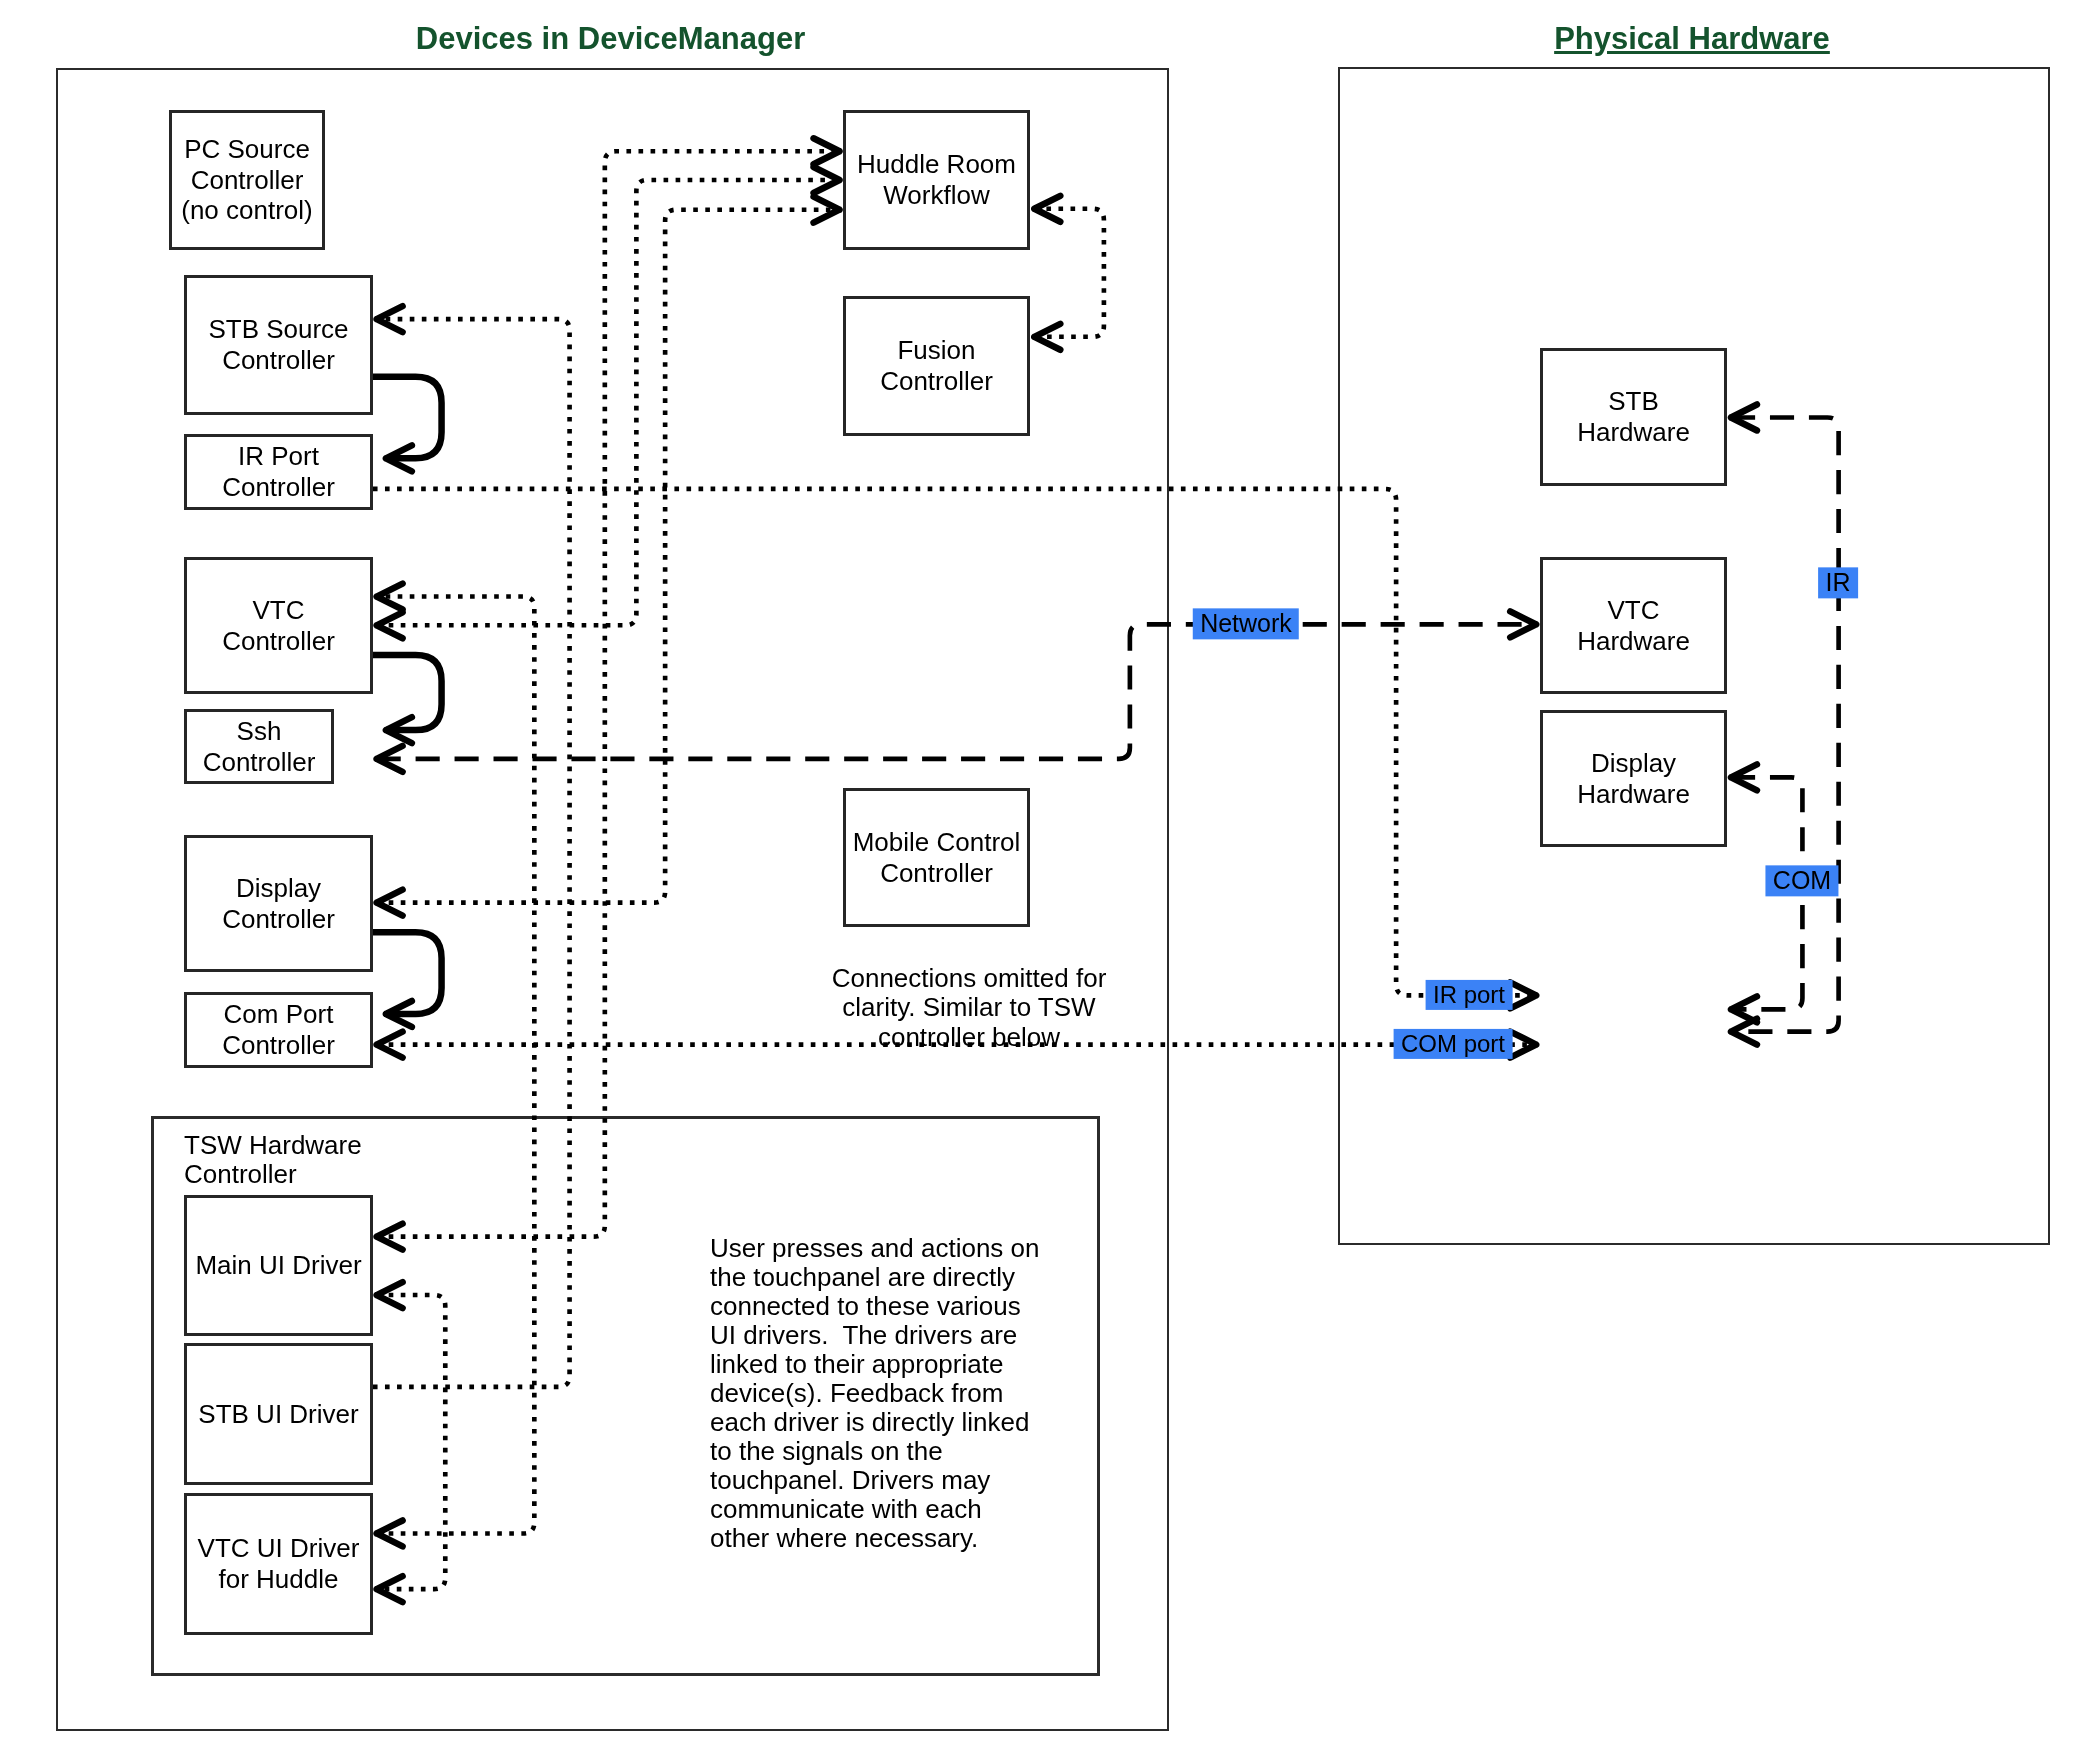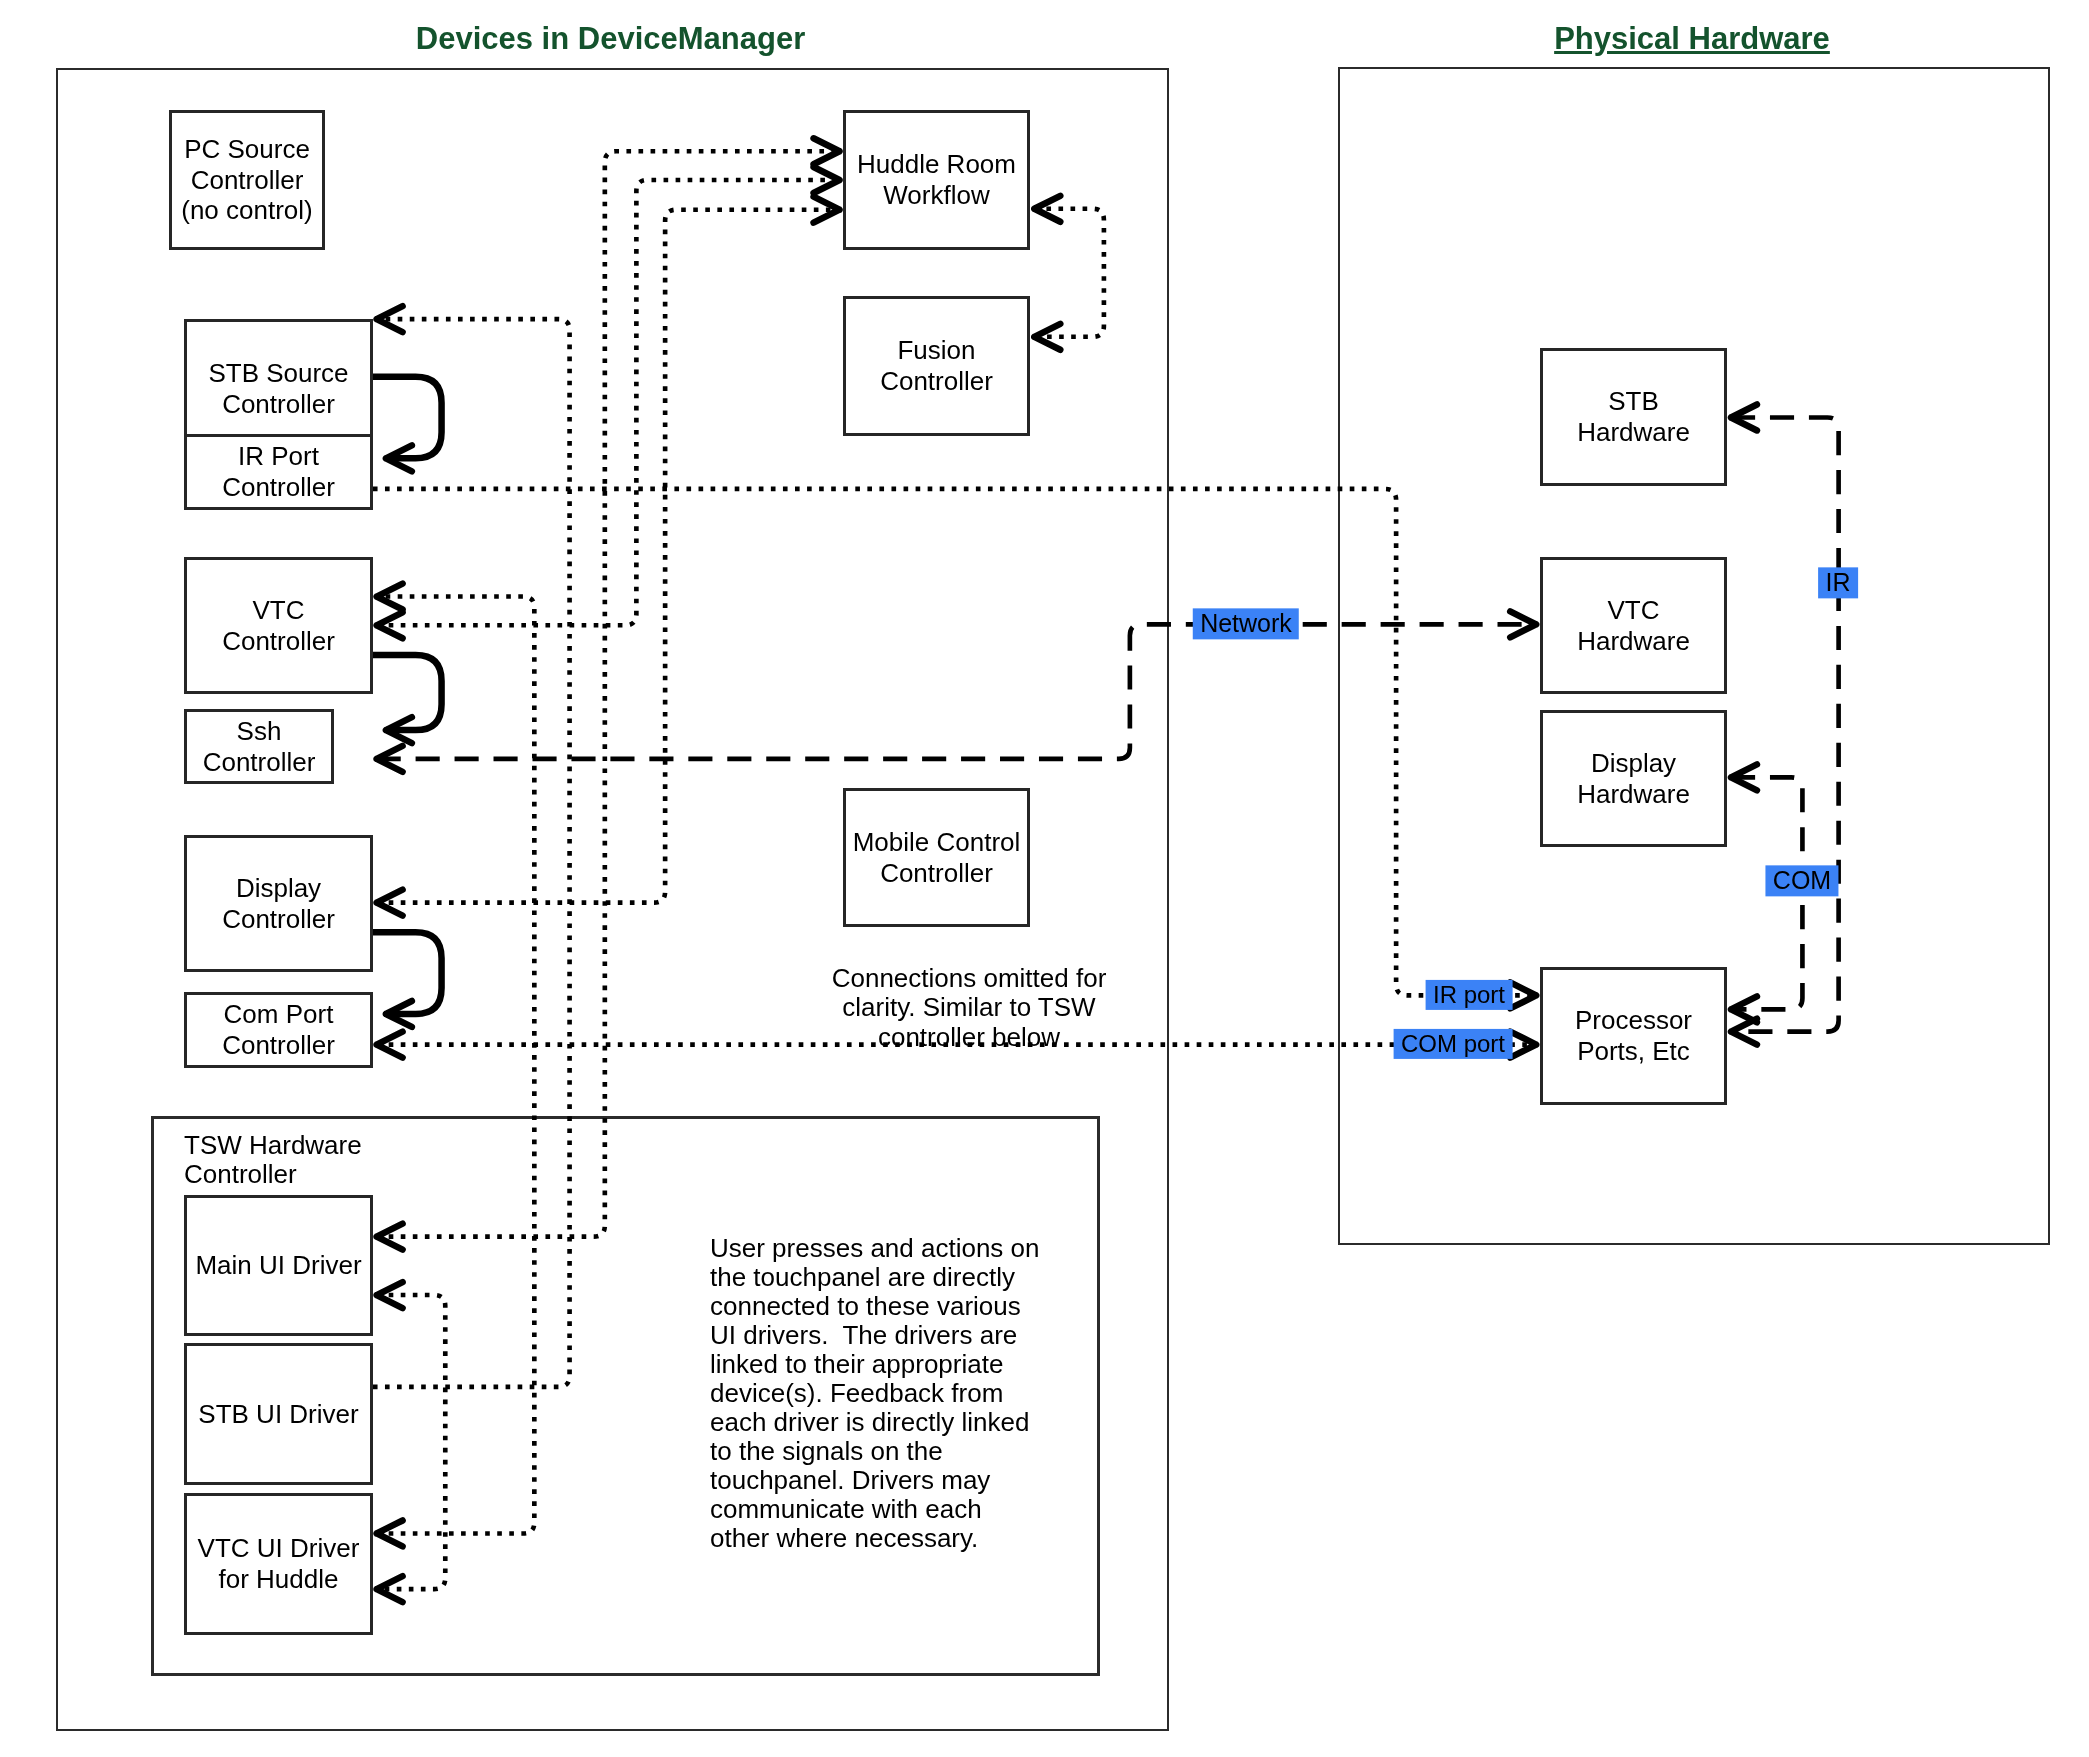--- a/index.html
+++ b/index.html
@@ -103,21 +103,21 @@
     <path d="M1866,838 H1931 Q1943,838 1943,850 V1076 Q1943,1088 1931,1088 H1866" fill="none" stroke="#000" stroke-width="5" stroke-dasharray="26 16" marker-start="url(#arr)" marker-end="url(#arr)"></path>
 
     <path d="M402,406 H448 Q476,406 476,434 V466 Q476,494 448,494 H416" fill="none" stroke="#000" stroke-width="7" marker-end="url(#arr)"></path>
     <path d="M402,706 H448 Q476,706 476,734 V759 Q476,787 448,787 H416" fill="none" stroke="#000" stroke-width="7" marker-end="url(#arr)"></path>
     <path d="M402,1005 H448 Q476,1005 476,1033 V1065 Q476,1093 448,1093 H416" fill="none" stroke="#000" stroke-width="7" marker-end="url(#arr)"></path>
   </svg>
 
   <div class="node" style="left:169px; top:110px; width:156px; height:140px;">PC Source
 Controller
 (no control)</div>
-  <div class="node" style="left:184px; top:275px; width:189px; height:140px;margin-top:44px;">STB Source
+  <div class="node" style="left:184px; top:275px; width:189px; height:140px;">STB Source
 Controller</div>
   <div class="node" style="left:184px; top:434px; width:189px; height:76px;">IR Port
 Controller</div>
   <div class="node" style="left:184px; top:557px; width:189px; height:137px;">VTC
 Controller</div>
   <div class="node" style="left:184px; top:709px; width:150px; height:75px;">Ssh
 Controller</div>
   <div class="node" style="left:184px; top:835px; width:189px; height:137px;">Display
 Controller</div>
   <div class="node" style="left:184px; top:992px; width:189px; height:76px;">Com Port
@@ -150,22 +150,20 @@
 touchpanel. Drivers may
 communicate with each
 other where necessary.</div>
 
   <div class="node" style="left:1540px; top:348px; width:187px; height:138px;">STB
 Hardware</div>
   <div class="node" style="left:1540px; top:557px; width:187px; height:137px;">VTC
 Hardware</div>
   <div class="node" style="left:1540px; top:710px; width:187px; height:137px;">Display
 Hardware</div>
-  <div class="node" style="left:1540px; top:967px; width:187px; height:138px;">Processor
-Ports, Etc</div>
 
   <div class="line-label" style="left:1246px; top:624px;">Network</div>
   <div class="line-label" style="left:1838px; top:583px;">IR</div>
   <div class="line-label" style="left:1802px; top:881px;">COM</div>
   <div class="line-label small" style="left:1469px; top:995px;">IR port</div>
   <div class="line-label small" style="left:1453px; top:1044px;">COM port</div>
 
 </div>
 
 

